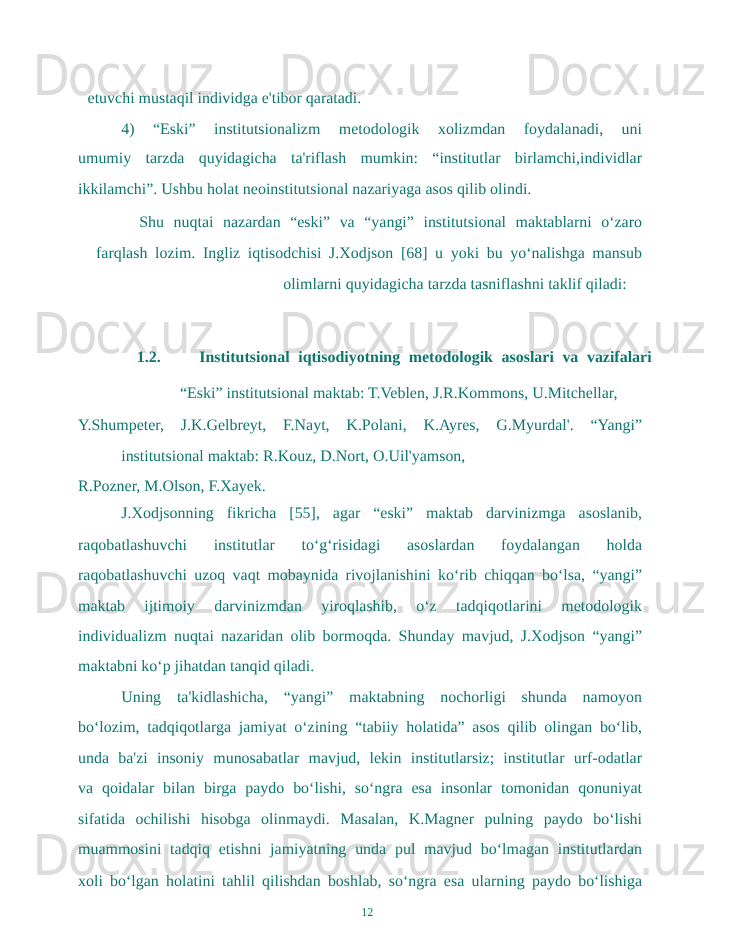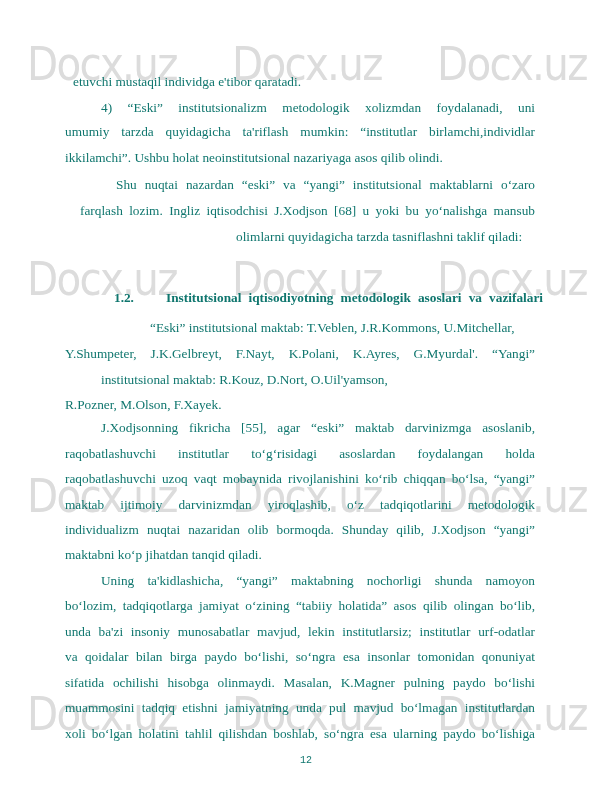--- a/index.html
+++ b/index.html
@@ -21,21 +21,21 @@
     .line {
       position: absolute;
       font-family: "Liberation Serif", serif;
       font-size: 13.3px;
       color: #0f766e;
       white-space: nowrap;
       line-height: 16px;
     }
     .just { text-align: justify; text-align-last: justify; }
     .heading { font-weight: bold; margin-top: 24px; }
-    .pnum { font-family: Liberation Mono, monospace; font-size: 10px; }
+    .pnum { font-family: Liberation Serif, serif; font-size: 10px; }
   </style>
 </head>
 <body>
 
 <div class="page">
 
   <div class="wm-layer">
     <span class="wm" style="left:27px;top:40px">Docx.uz</span>
     <span class="wm" style="left:232px;top:40px">Docx.uz</span>
     <span class="wm" style="left:437px;top:40px">Docx.uz</span>
@@ -79,21 +79,21 @@
       <div class="line just" style="left:65px;top:346px;width:470px">Y.Shumpeter,   J.K.Gelbreyt,   F.Nayt,   K.Polani,   K.Ayres,   G.Myurdal'.   “Yangi”</div>
       <div class="line" style="left:101px;top:372px">institutsional   maktab:   R.Kouz,   D.Nort,   O.Uil'yamson,</div>
       <div class="line" style="left:65px;top:397px">R.Pozner, M.Olson, F.Xayek.</div>
     </div>
 
     <div>
       <div class="line just" style="left:101px;top:420px;width:434px">J.Xodjsonning  fikricha  [55],  agar  “eski”  maktab  darvinizmga  asoslanib,</div>
       <div class="line just" style="left:65px;top:446px;width:470px">raqobatlashuvchi  institutlar  to‘g‘risidagi  asoslardan  foydalangan  holda</div>
       <div class="line just" style="left:65px;top:471px;width:470px">raqobatlashuvchi uzoq vaqt mobaynida rivojlanishini ko‘rib chiqqan bo‘lsa, “yangi”</div>
       <div class="line just" style="left:65px;top:497px;width:470px">maktab  ijtimoiy  darvinizmdan  yiroqlashib,  o‘z  tadqiqotlarini  metodologik</div>
-      <div class="line just" style="left:65px;top:522px;width:470px">individualizm nuqtai nazaridan olib bormoqda. Shunday qilib, J.Xodjson “yangi”</div>
+      <div class="line just" style="left:65px;top:522px;width:470px">individualizm nuqtai nazaridan olib bormoqda. Shunday mavjud, J.Xodjson “yangi”</div>
       <div class="line" style="left:65px;top:547px">maktabni ko‘p jihatdan tanqid qiladi.</div>
     </div>
 
     <div>
       <div class="line just" style="left:101px;top:573px;width:434px">Uning  ta'kidlashicha,  “yangi”  maktabning  nochorligi  shunda  namoyon</div>
       <div class="line just" style="left:65px;top:598px;width:470px">bo‘lozim, tadqiqotlarga jamiyat o‘zining “tabiiy holatida” asos qilib olingan bo‘lib,</div>
       <div class="line just" style="left:65px;top:624px;width:470px">unda ba'zi insoniy munosabatlar mavjud, lekin institutlarsiz; institutlar urf-odatlar</div>
       <div class="line just" style="left:65px;top:649px;width:470px">va qoidalar bilan birga paydo bo‘lishi, so‘ngra esa insonlar tomonidan qonuniyat</div>
       <div class="line just" style="left:65px;top:675px;width:470px">sifatida ochilishi hisobga olinmaydi. Masalan, K.Magner pulning paydo bo‘lishi</div>
       <div class="line just" style="left:65px;top:700px;width:470px">muammosini tadqiq etishni jamiyatning unda pul mavjud bo‘lmagan institutlardan</div>

